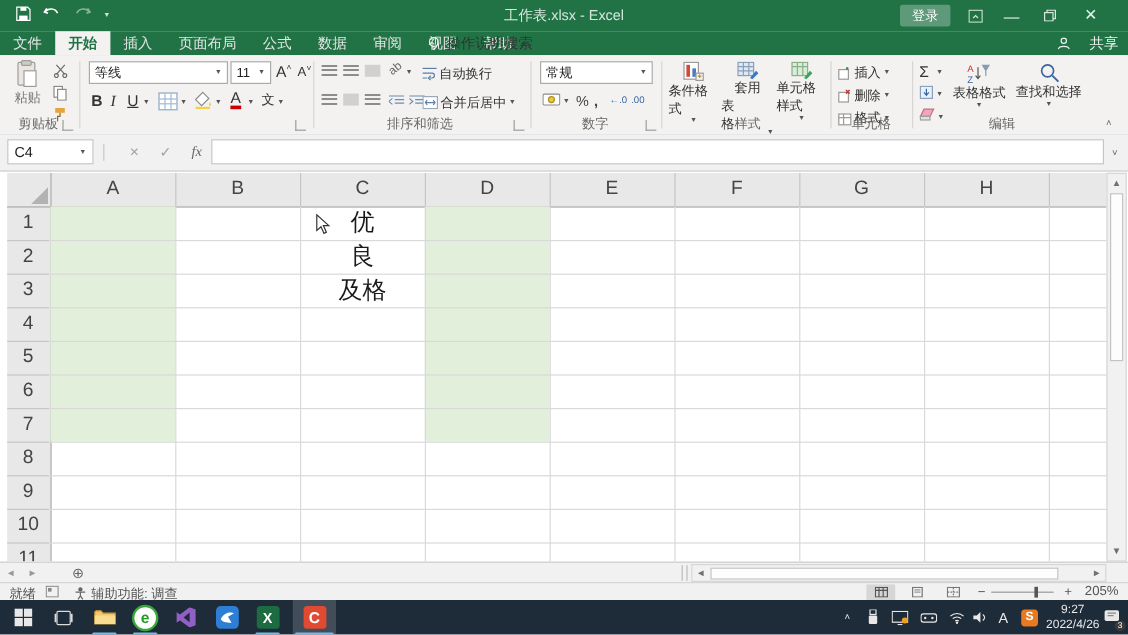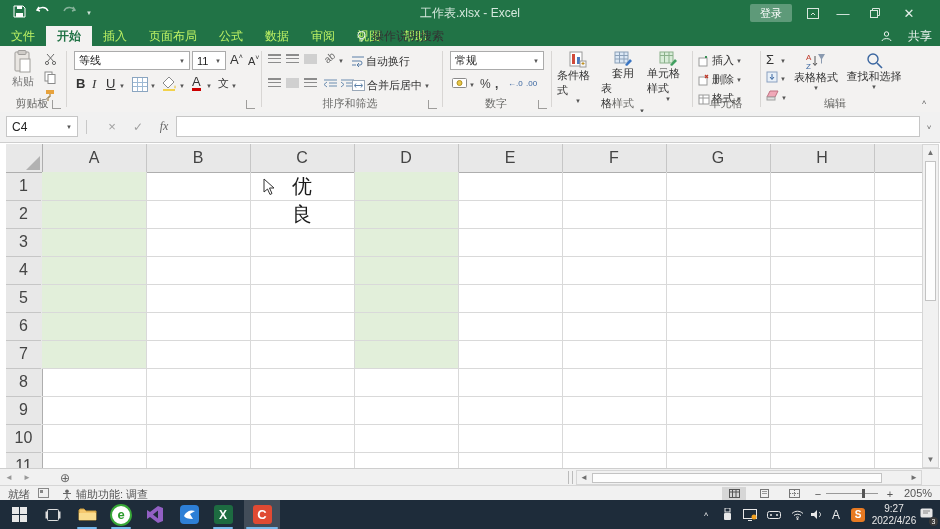--- a/index.html
+++ b/index.html
@@ -11,21 +11,21 @@
 
   
   #titlebar{left:0;top:0;width:940px;height:26px;background:#217346;color:#fff}
   #title{left:0;right:0;top:0;height:26px;text-align:center;line-height:26px;font-size:12px;color:#d5e8dd}
   .qat-btn{width:22px;height:22px;color:#fff}
   .winbtn{width:30px;height:26px;color:#e4efe9;font-size:13px}
   #login-btn{background:rgba(255,255,255,.28);color:#fff;border-radius:2px;height:18px;padding:0 10px;font-size:11px}
 
   
   #tabrow{left:0;top:26px;width:940px;height:20px;background:#217346}
-  .rtab{height:20px;padding:0 11px;color:#bef264;font-size:12px;display:flex;align-items:center}
+  .rtab{height:20px;padding:0 11px;color:#e5e5e5;font-size:12px;display:flex;align-items:center}
   .rtab.active{background:#f3f2f1;color:#217346;font-weight:bold}
   #share{position:absolute;right:8px;top:0;height:20px;color:#eaf3ee;font-size:12px;display:flex;align-items:center;gap:16px}
 
   
   #ribbon{left:0;top:46px;width:940px;height:66px;background:#f3f2f1;border-bottom:1px solid #c8c6c4}
   .glabel{position:absolute;bottom:1px;left:0;width:100%;text-align:center;font-size:11px;color:#686866}
   .vsep{position:absolute;top:5px;height:56px;width:1px;background:#d8d6d4}
   .caret{font-size:6px;color:#555;line-height:1}
   .combo{position:absolute;background:#fff;border:1px solid #ababab;display:flex;align-items:center;font-size:11px;color:#222;padding:0 4px;box-sizing:border-box}
   .icobtn{position:absolute;display:flex;align-items:center;gap:2px;font-size:11px;color:#333}
@@ -407,20 +407,21 @@
       <div class="hline" style="position: absolute; left: 42px; top: 224px; width: 880px; height: 1px;"></div>
       <div class="hdrtxt ctr" style="position: absolute; left: 6px; top: 224px; width: 35px; height: 28px; border-bottom: 1px solid rgb(198, 198, 198);">8</div>
       <div class="hline" style="position: absolute; left: 42px; top: 252px; width: 880px; height: 1px;"></div>
       <div class="hdrtxt ctr" style="position: absolute; left: 6px; top: 252px; width: 35px; height: 28px; border-bottom: 1px solid rgb(198, 198, 198);">9</div>
       <div class="hline" style="position: absolute; left: 42px; top: 280px; width: 880px; height: 1px;"></div>
       <div class="hdrtxt ctr" style="position: absolute; left: 6px; top: 280px; width: 35px; height: 28px; border-bottom: 1px solid rgb(198, 198, 198);">10</div>
       <div class="hline" style="position: absolute; left: 42px; top: 308px; width: 880px; height: 1px;"></div>
       <div class="hdrtxt ctr" style="position: absolute; left: 6px; top: 308px; width: 35px; height: 28px; border-bottom: 1px solid rgb(198, 198, 198);">11</div>
       <div class="celltxt" style="position: absolute; left: 250px; top: 28px; width: 104px; height: 28px;">优</div>
       <div class="celltxt" style="position: absolute; left: 250px; top: 56px; width: 104px; height: 28px;">良</div>
+      <div class="celltxt" style="position: absolute; left: 250px; top: 84px; width: 104px; height: 28px;">及格</div>
     </div>
 
   <div class="ab sb" style="left:922px;top:144px;width:17px;height:324px">
     <div class="ab ctr sbarrow" style="left:0;top:0;width:15px;height:15px">▲</div>
     <div class="ab thumb" style="left:2px;top:16px;width:11px;height:140px"></div>
     <div class="ab ctr sbarrow" style="left:0;bottom:0;width:15px;height:15px">▼</div>
   </div>
 
   <div class="ab" id="sheetbar">
     <div class="ctr" style="width:18px;color:#999;font-size:8px">◄</div>

